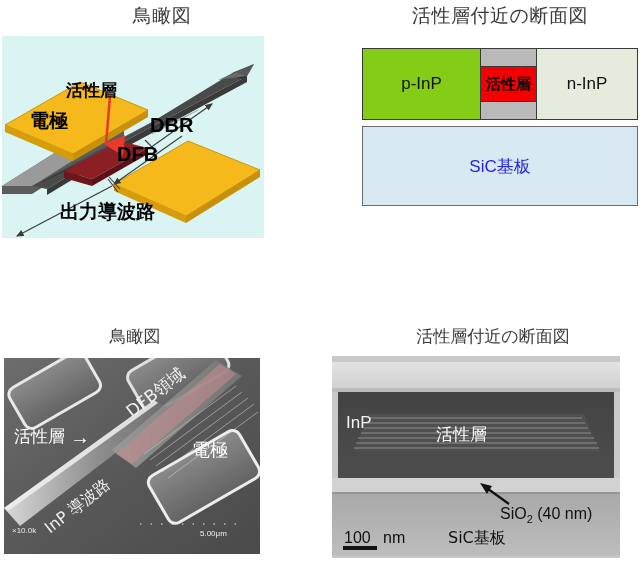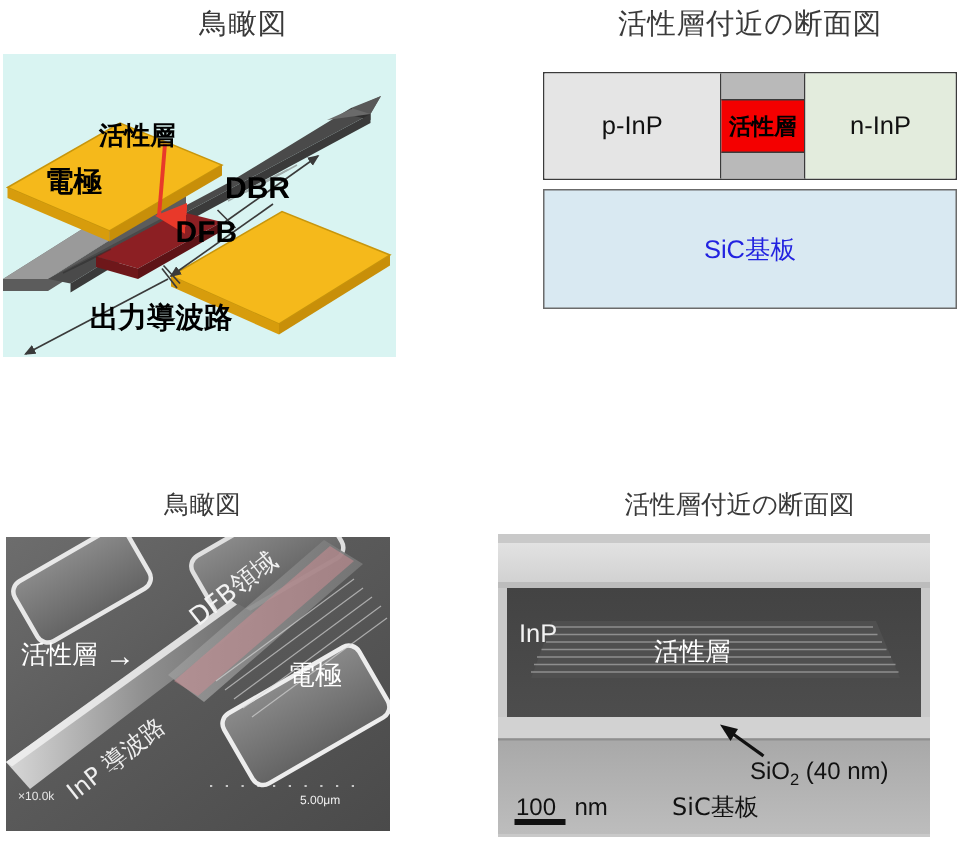--- a/index.html
+++ b/index.html
@@ -33,21 +33,21 @@
 
   
   #xsec-panel{
     position:absolute;left:362px;top:48px;width:276px;height:158px;
   }
   .xs-top{
     position:absolute;left:0;top:0;width:276px;height:72px;
     border:1.5px solid #3a3a3a;box-sizing:border-box;display:flex;
   }
   .xs-p{
-    flex:0 0 118px;background:#e5e5e5;
+    flex:0 0 118px;background:#84cc16;
     display:flex;align-items:center;justify-content:center;
     font-size:17px;color:#111;border-right:1.5px solid #3a3a3a;box-sizing:border-box;text-align:right;
   }
   .xs-mid{
     flex:0 0 56px;display:flex;flex-direction:column;
     border-right:1.5px solid #3a3a3a;box-sizing:border-box;
   }
   .xs-mid .clad{flex:0 0 17px;background:#b9b9b9;}
   .xs-mid .act{
     flex:1 1 auto;background:#f40000;border-top:1.4px solid #3a3a3a;

